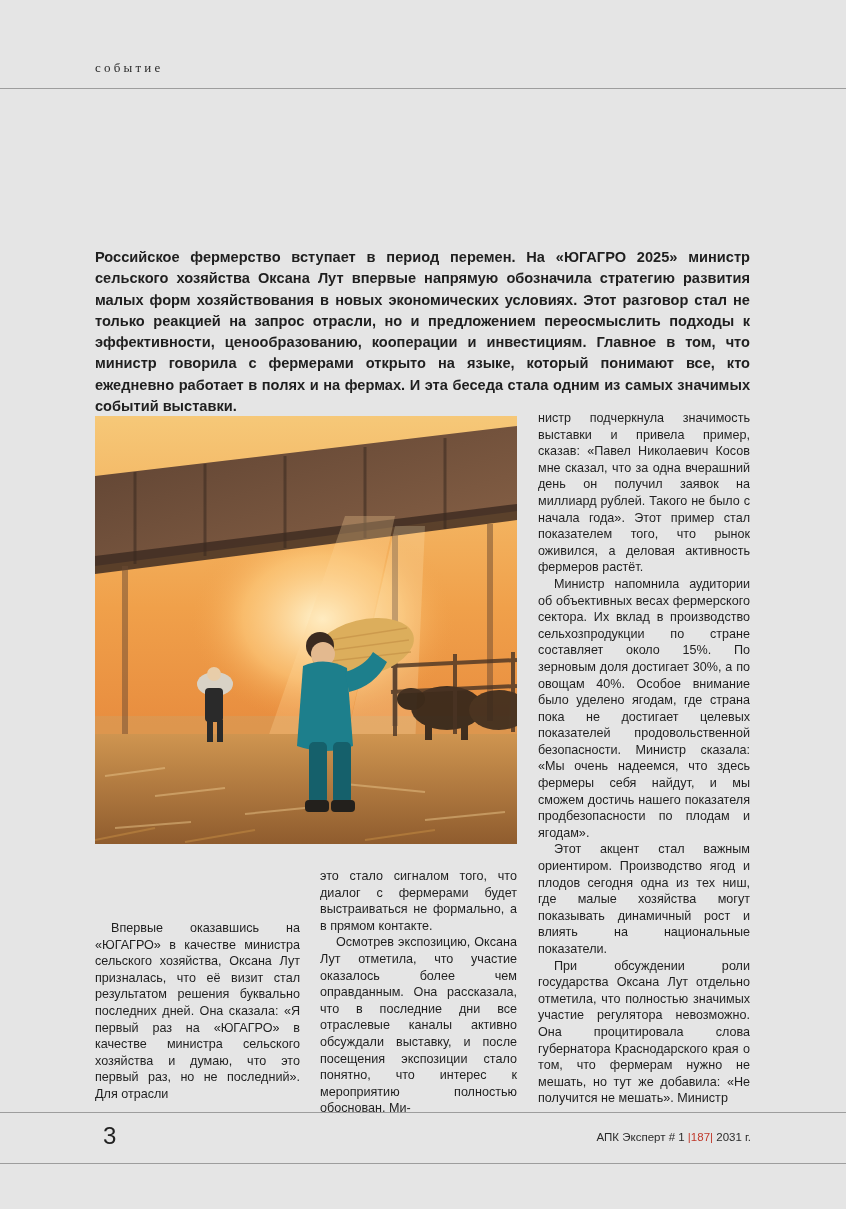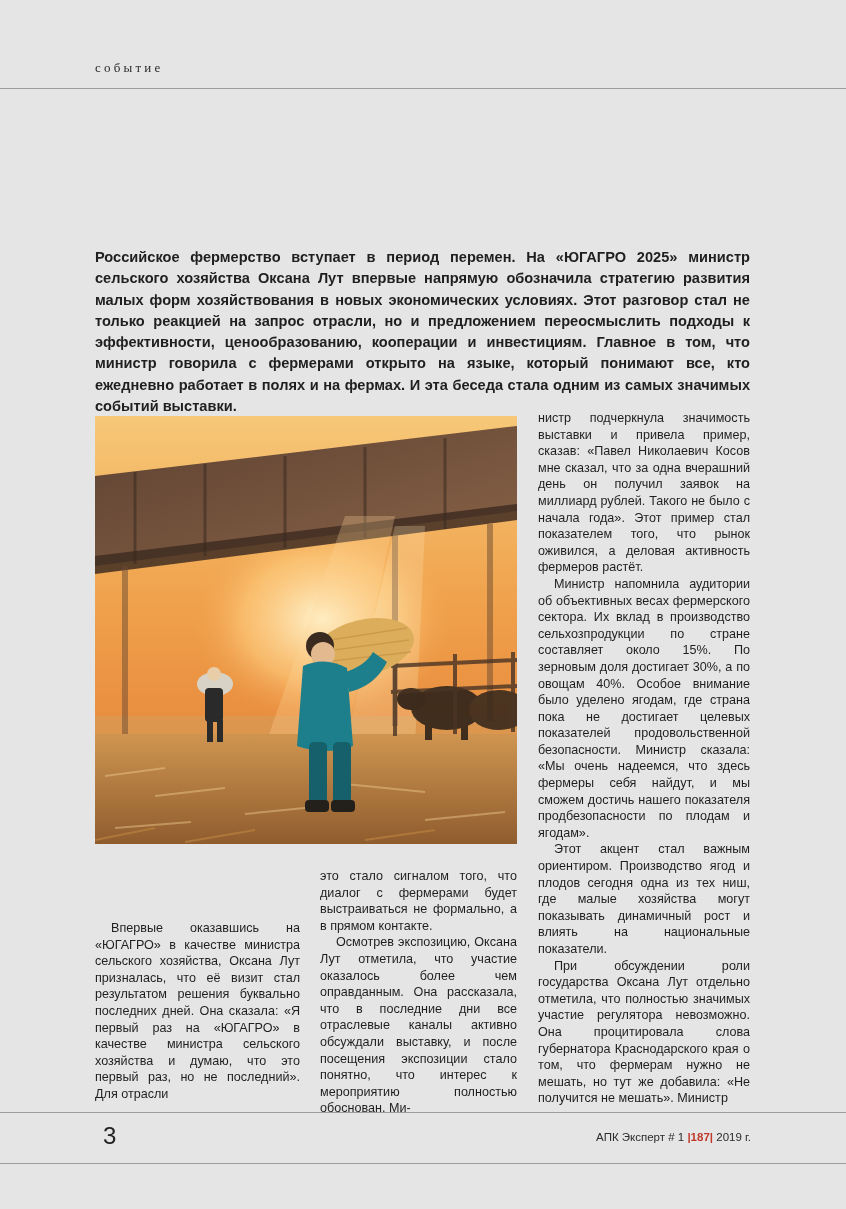--- a/index.html
+++ b/index.html
@@ -131,21 +131,21 @@
     font-family: "Liberation Sans", sans-serif;
   }
   .footer-info {
     position: absolute;
     right: 95px;
     top: 1131px;
     font-size: 11.5px;
     color: #2b2b2b;
     white-space: nowrap;
   }
-  .footer-info .issue-accent { color: #c0392b; font-weight: bold; }
+  .footer-info .issue-accent { color: #c0392b; }
 </style>
 </head>
 <body>
 
 <div class="page">
 
   <div class="kicker-wrap">
     <div class="kicker-rule"></div>
   </div>
   <div class="kicker">событие</div>
@@ -283,15 +283,15 @@
     <p>Этот акцент стал важным ориентиром. Производство ягод и плодов сегодня одна из тех ниш, где малые хозяйства могут показывать динамичный рост и влиять на национальные показатели.</p>
     <p>При обсуждении роли государства Оксана Лут отдельно отметила, что полностью значимых участие регулятора невозможно. Она процитировала слова губернатора Краснодарского края о том, что фермерам нужно не мешать, но тут же добавила: «Не получится не мешать». Министр</p>
   </div>
 
   <div class="footer-rule-top"></div>
   <div class="footer-rule-bottom"></div>
   <div class="page-number">3</div>
   <div class="footer-info">
     <span>АПК Эксперт # 1</span>
     <span class="issue-accent">|187|</span>
-    <span>2019 г.</span>
+    <span>2031 г.</span>
   </div>
 </div>
 
 </body></html>

